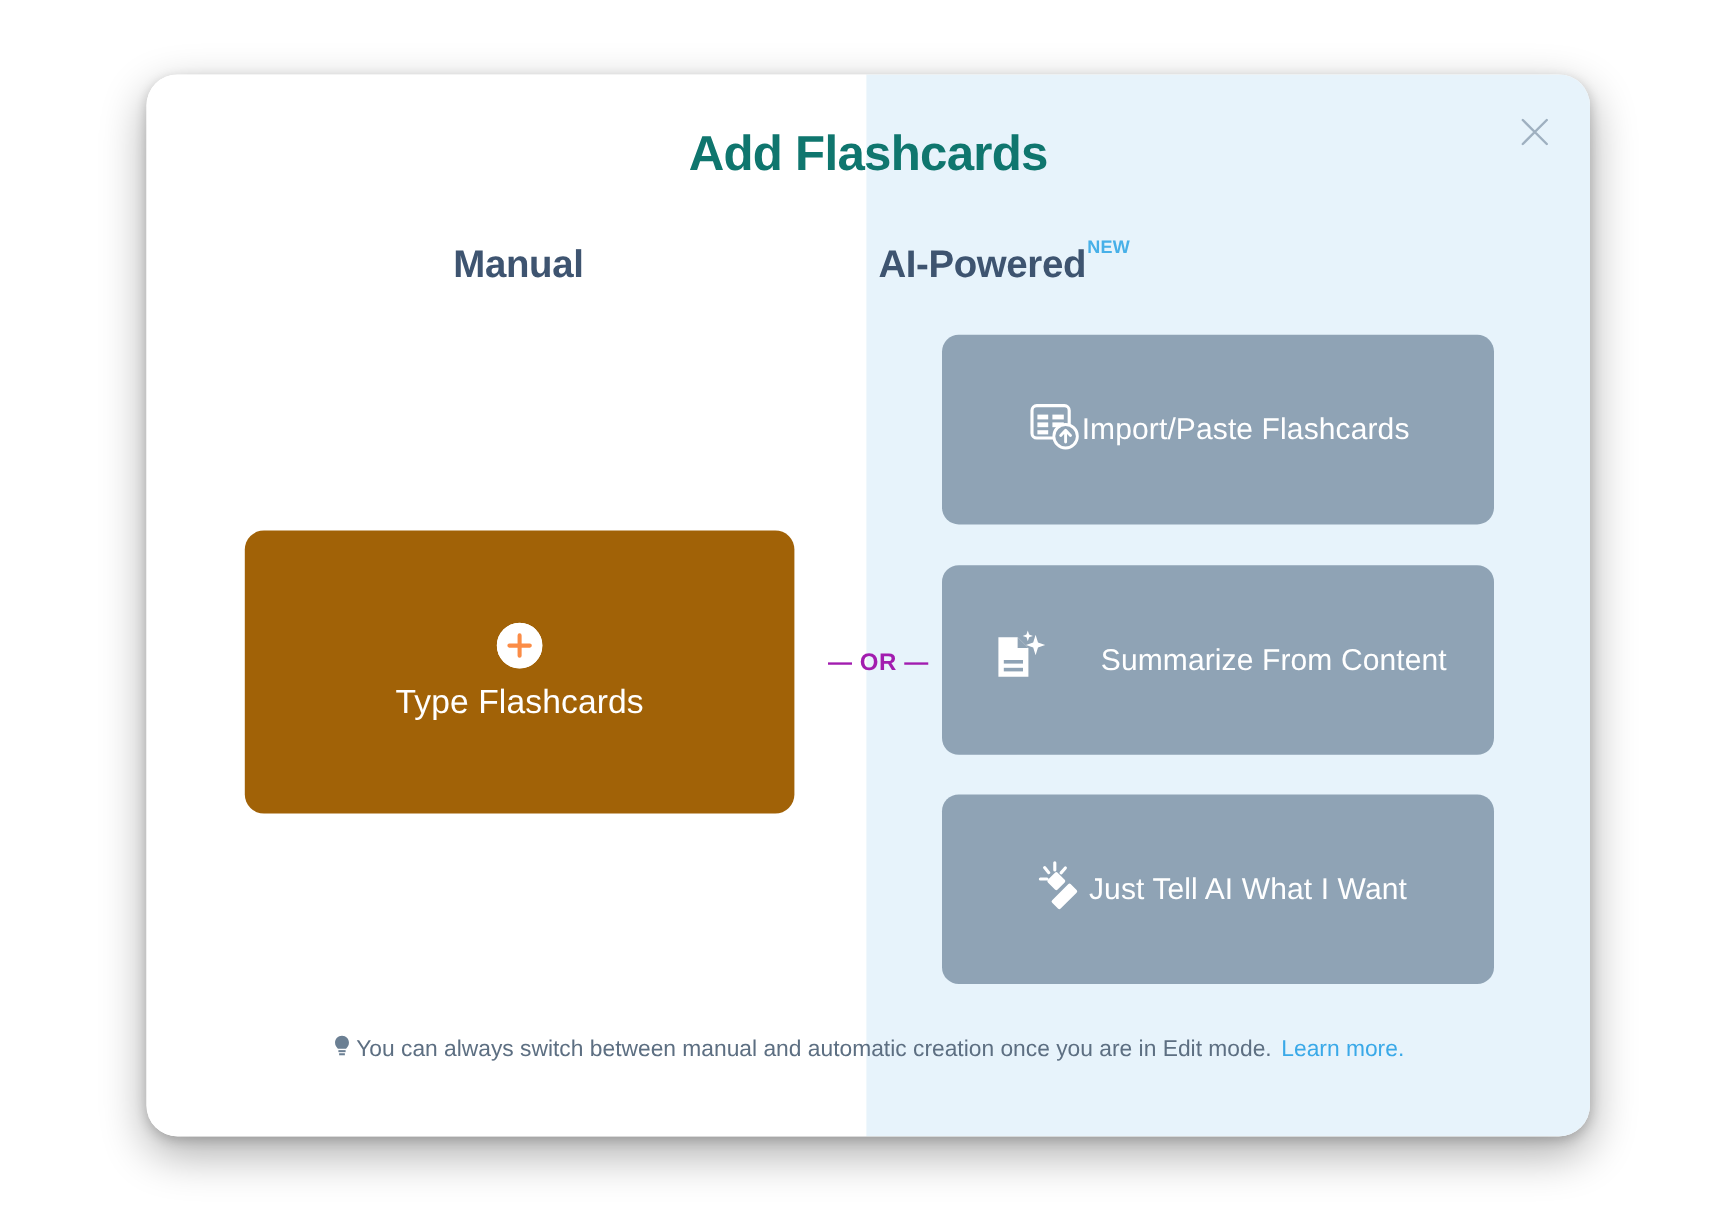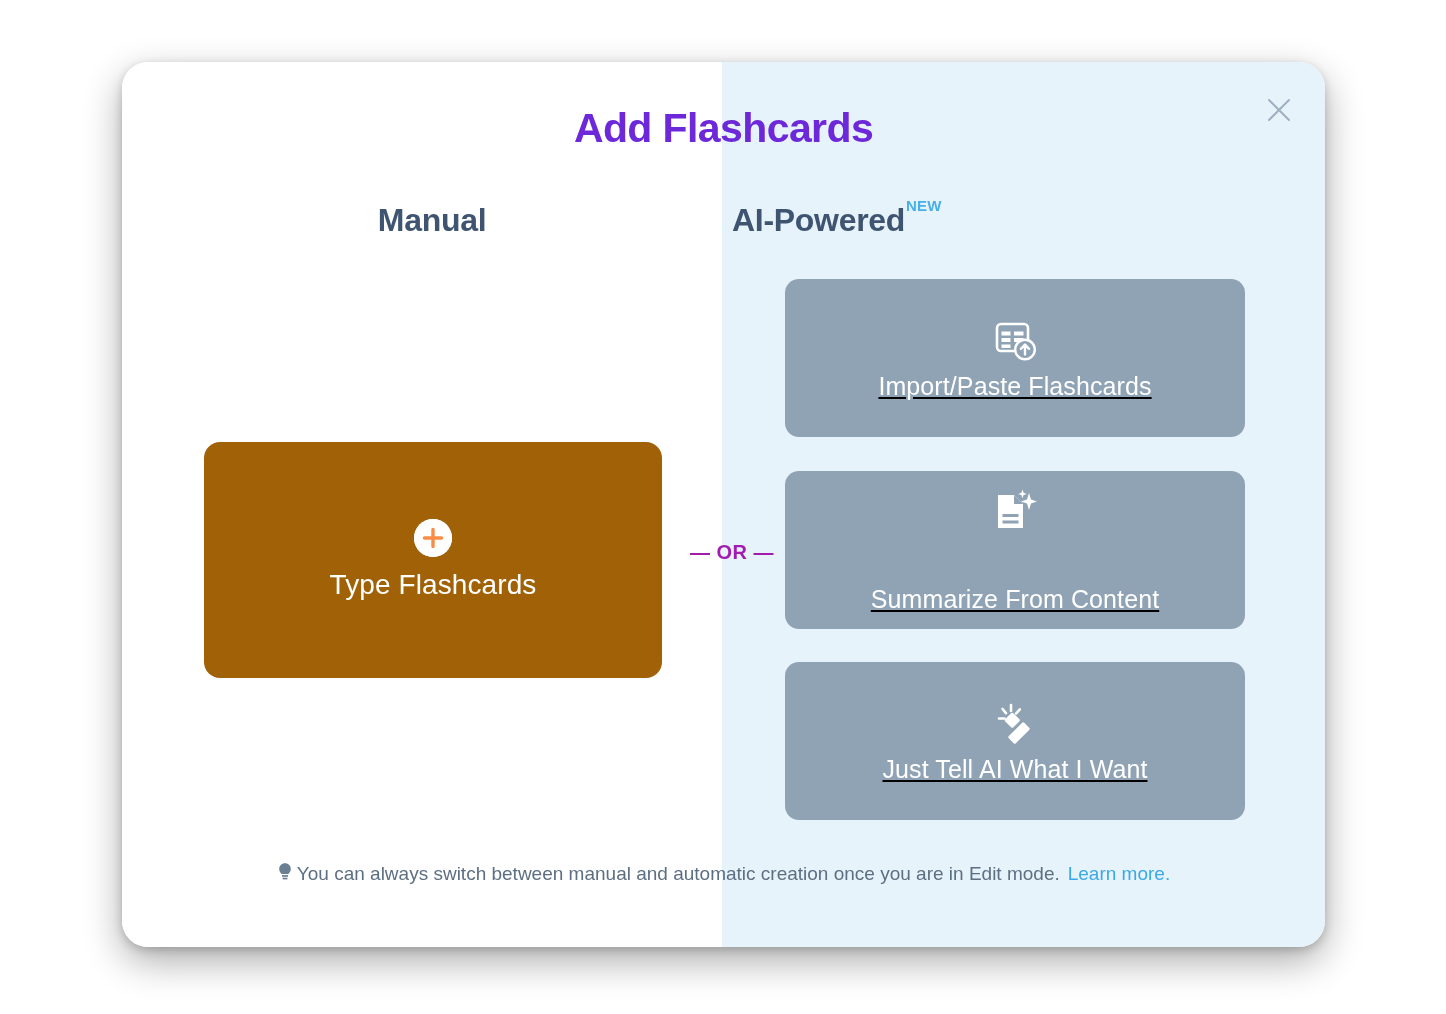--- a/index.html
+++ b/index.html
@@ -71,21 +71,21 @@
   
   .modal-title {
     position: absolute;
     left: 0;
     top: 43px;
     width: 1203px;
     text-align: center;
     font-size: 41px;
     font-weight: bold;
     letter-spacing: -0.6px;
-    color: #6d28d9;
+    color: #0f766e;
     z-index: 10;
   }
 
   
   .col-header {
     position: absolute;
     top: 140px;
     font-size: 32px;
     font-weight: bold;
     color: #3e5470;
@@ -169,27 +169,26 @@
 
   
   .ai-card {
     position: absolute;
     left: 663px;
     width: 460px;
     height: 158px;
     background: #8fa3b5;
     border-radius: 14px;
     display: flex;
-    flex-direction: column;
+    flex-direction: row;
     align-items: center;
     justify-content: center;
     cursor: pointer;
     z-index: 10;
     border: none;
-    text-decoration: underline;
   }
   .ai-card-1 { top: 217px; }
   .ai-card-2 { top: 409px; gap: 43px; }
   .ai-card-3 { top: 600px; }
 
   .ai-card-icon {
     height: 50px;
     display: flex;
     align-items: center;
     justify-content: center;

